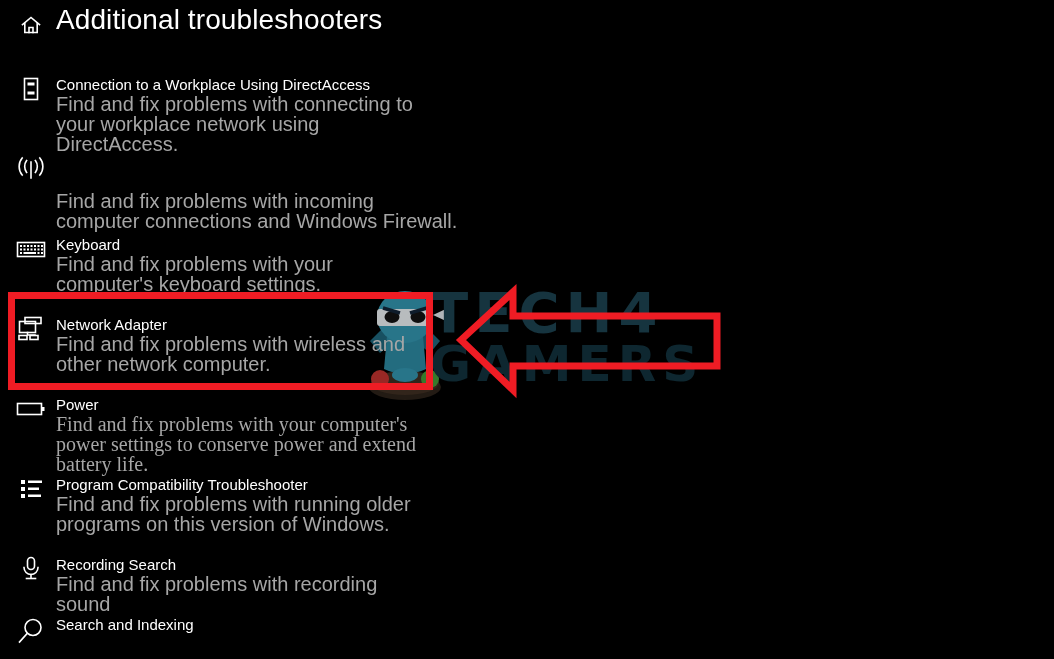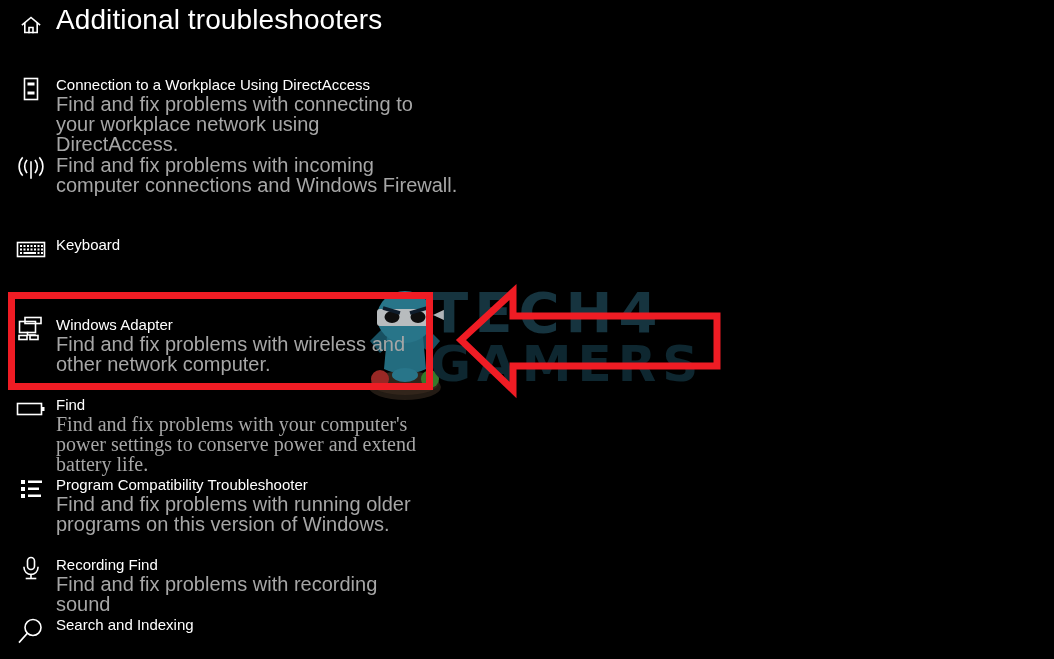--- a/index.html
+++ b/index.html
@@ -137,21 +137,21 @@
   }
   .item-desc {
     font-size: 20px;
     color: #a6a6a6;
     line-height: 20px;
     width: 372px;
   }
 
   
   .w-dir .item-desc  { width: 380px; }
-  .w-inc .item-desc  { width: 402px; }
+  .w-inc .item-desc  { width: 402px; margin-top: 36px; }
   .w-key .item-desc  { width: 368px; }
   .w-net .item-desc  { width: 368px; }
   .w-pow .item-desc  { width: 396px; font-family: Liberation Serif, serif; }
   .w-pct .item-desc  { width: 378px; }
 
   
   .highlight-box {
     position: absolute;
     left: 8px;
     top: 292px;
@@ -287,48 +287,49 @@
             <rect x="26" y="10.5" width="2" height="2"></rect>
             <rect x="5" y="14" width="2" height="2"></rect>
               <rect x="8.5" y="14" width="12.5" height="2"></rect>
             <rect x="22.5" y="14" width="2" height="2"></rect>
               <rect x="26" y="14" width="2" height="2"></rect>
           </g>
         </svg>
       </div>
       <div class="item-body">
         <div class="item-title">Keyboard</div>
+        <div class="item-desc">Find and fix problems with your computer's keyboard settings.</div>
       </div>
     </div>
 
     <div class="item w-net" style="top:315px">
       <div class="item-icon">
         <svg width="30" height="28" viewBox="0 0 30 28">
           <rect class="ic" x="9" y="2.5" width="16" height="6"></rect>
           <rect class="ic" x="3.5" y="6.5" width="16" height="11"></rect>
           <path class="ic" d="M11.5 17.5 L11.5 20 L19 20"></path>
           <rect class="ic" x="3" y="20.5" width="8" height="4"></rect>
           <rect class="ic" x="14" y="20.5" width="8" height="4"></rect>
         </svg>
       </div>
       <div class="item-body">
-        <div class="item-title">Windows Adapter</div>
+        <div class="item-title">Network Adapter</div>
         <div class="item-desc">Find and fix problems with wireless and other network computer.</div>
       </div>
     </div>
 
     <div class="item w-pow" style="top:395px">
       <div class="item-icon">
         <svg width="32" height="20" viewBox="0 0 32 20">
           <rect class="ic" x="2.5" y="4.5" width="24" height="11"></rect>
           <rect class="ic-f" x="26.5" y="8" width="3" height="4"></rect>
         </svg>
       </div>
       <div class="item-body">
-        <div class="item-title">Find</div>
+        <div class="item-title">Power</div>
         <div class="item-desc">Find and fix problems with your computer's power settings to conserve power and extend battery life.</div>
       </div>
     </div>
 
     <div class="item w-pct" style="top:475px">
       <div class="item-icon">
         <svg width="26" height="24" viewBox="0 0 26 24">
           <g class="ic-f">
             <rect x="3" y="3" width="4" height="4"></rect>
             <rect x="3" y="10" width="4" height="4"></rect>
@@ -348,21 +349,21 @@
     <div class="item w-rec" style="top:555px">
       <div class="item-icon">
         <svg width="24" height="28" viewBox="0 0 24 28">
           <rect class="ic" x="8.5" y="2.5" width="7" height="12" rx="3.5"></rect>
           <path class="ic" d="M5 12.5 A7 7 0 0 0 19 12.5"></path>
           <path class="ic" d="M12 19.5 L12 23"></path>
           <path class="ic" d="M7.5 23.5 L16.5 23.5"></path>
         </svg>
       </div>
       <div class="item-body">
-        <div class="item-title">Recording Find</div>
+        <div class="item-title">Recording Search</div>
         <div class="item-desc">Find and fix problems with recording sound</div>
       </div>
     </div>
 
     <div class="item w-sea" style="top:615px">
       <div class="item-icon" style="top:2px">
         <svg width="30" height="30" viewBox="0 0 30 30">
           <circle class="ic" cx="17" cy="11.5" r="8"></circle>
           <path class="ic" d="M11.2 17.5 L3.5 26"></path>
         </svg>

